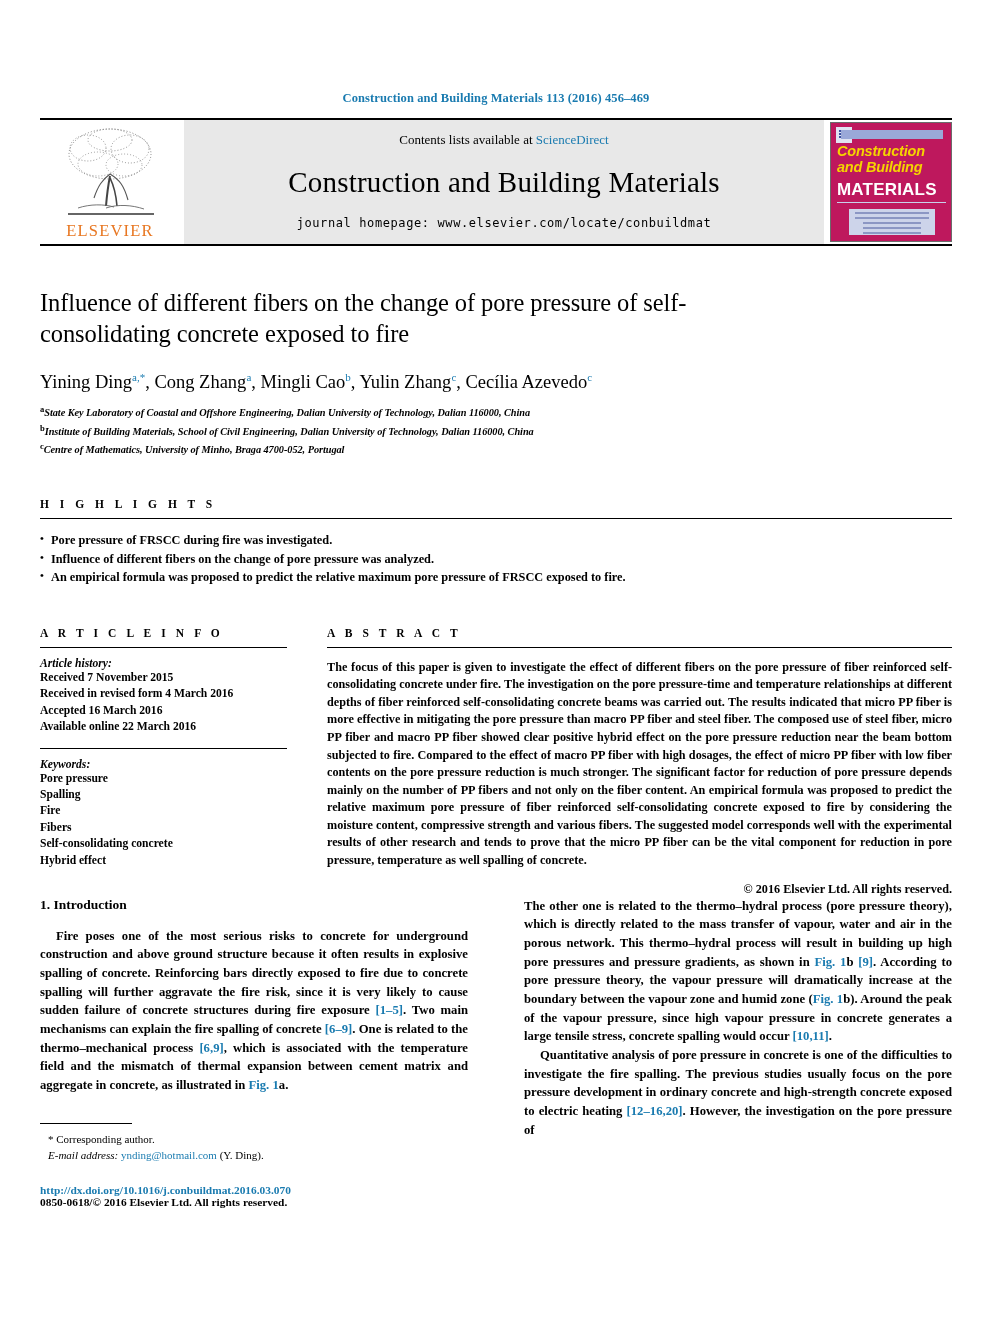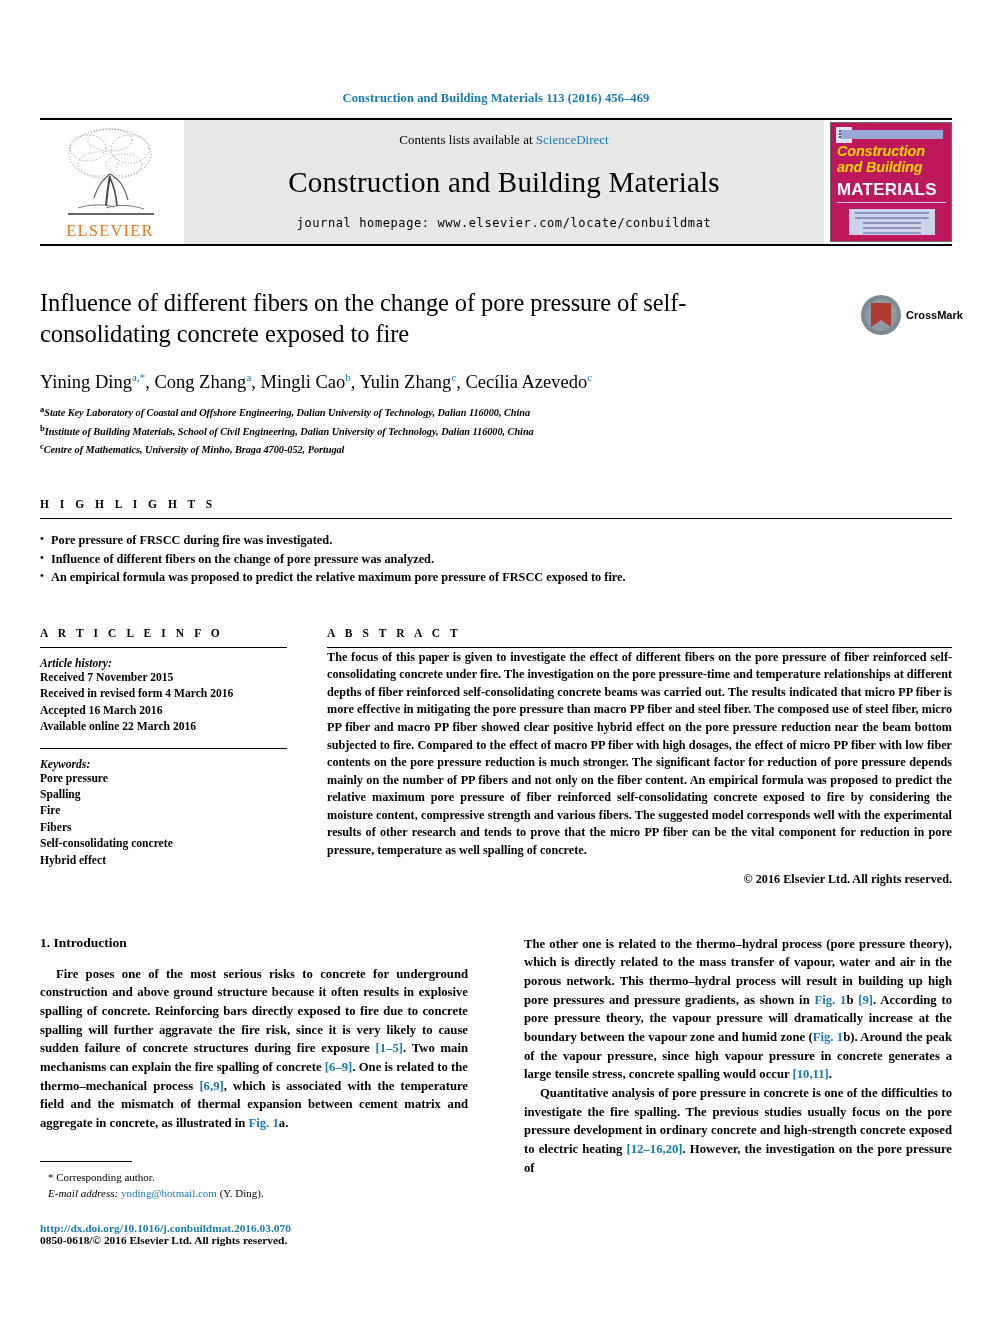--- a/index.html
+++ b/index.html
@@ -184,30 +184,30 @@
     font-size: 11.5px;
     letter-spacing: 3.6px;
   }
   .hist-title { font-style: italic; font-weight: bold; font-size: 11.6px; margin-top: 9px; }
   .hist-line { font-size: 11.6px; font-weight: bold; line-height: 1.42; }
   .kw-title { font-style: italic; font-weight: bold; font-size: 11.6px; margin-top: 9px; }
   .kw-line { font-size: 11.6px; font-weight: bold; line-height: 1.42; }
   .thin-rule { border-top: 1.1px solid #000; margin: 12px 0 0 0; }
 
   .abstract-body {
-    margin-top: 1px;
+    margin-top: 11px;
     font-size: 12.2px;
     line-height: 1.44;
     text-align: justify;
     font-weight: bold;
   }
   .copyright { margin-top: 12px; text-align: right; font-size: 12.2px; font-weight: bold; }
 
   
-  .body-cols { display: flex; margin-top: 48px; gap: 56px; }
+  .body-cols { display: flex; gap: 56px; }
   .bcol { flex: 1 1 0; min-width: 0; }
   h2.sec-title { font-size: 13.5px; font-weight: bold; margin: 0 0 14px 0; font-family: "Liberation Serif", serif; }
   p.body-p {
     font-size: 12.7px;
     line-height: 1.47;
     text-align: justify;
     margin: 0 0 0 0;
     font-weight: bold;
     text-indent: 16px;
   }
@@ -274,31 +274,20 @@
         <div class="ln"></div>
         <div class="ln s"></div>
         <div class="ln s"></div>
         <div class="ln s"></div>
       </div>
     </div>
   </div>
 
   <div class="title-block">
     <h1 class="article-title">Influence of different fibers on the change of pore pressure of self-consolidating concrete exposed to fire</h1>
-    <div class="crossmark">
-      <div class="cm-badge">
-        <svg width="42" height="42" viewBox="0 0 42 42">
-          <circle cx="21" cy="21" r="20" fill="#7b8a94"></circle>
-          <circle cx="21" cy="21" r="16" fill="#8e9aa3"></circle>
-          <path d="M11 9 h20 v24 l-10 -7 l-10 7 z" fill="#b03a2e"></path>
-          <path d="M11 9 h10 v24 l-10 7 z" fill="#c0392b" opacity="0.0"></path>
-        </svg>
-      </div>
-      <div class="cm-label">CrossMark</div>
-    </div>
   </div>
 
   <div class="authors">
     <span><span>Yining Ding</span><sup>a,*</sup>, </span><span><span>Cong Zhang</span><sup>a</sup>, </span><span><span>Mingli Cao</span><sup>b</sup>, </span><span><span>Yulin Zhang</span><sup>c</sup>, </span><span><span>Cecília Azevedo</span><sup>c</sup></span>
   </div>
 
   <div class="affiliations">
     <div><sup>a</sup><span>State Key Laboratory of Coastal and Offshore Engineering, Dalian University of Technology, Dalian 116000, China</span></div>
     <div><sup>b</sup><span>Institute of Building Materials, School of Civil Engineering, Dalian University of Technology, Dalian 116000, China</span></div>
     <div><sup>c</sup><span>Centre of Mathematics, University of Minho, Braga 4700-052, Portugal</span></div>

